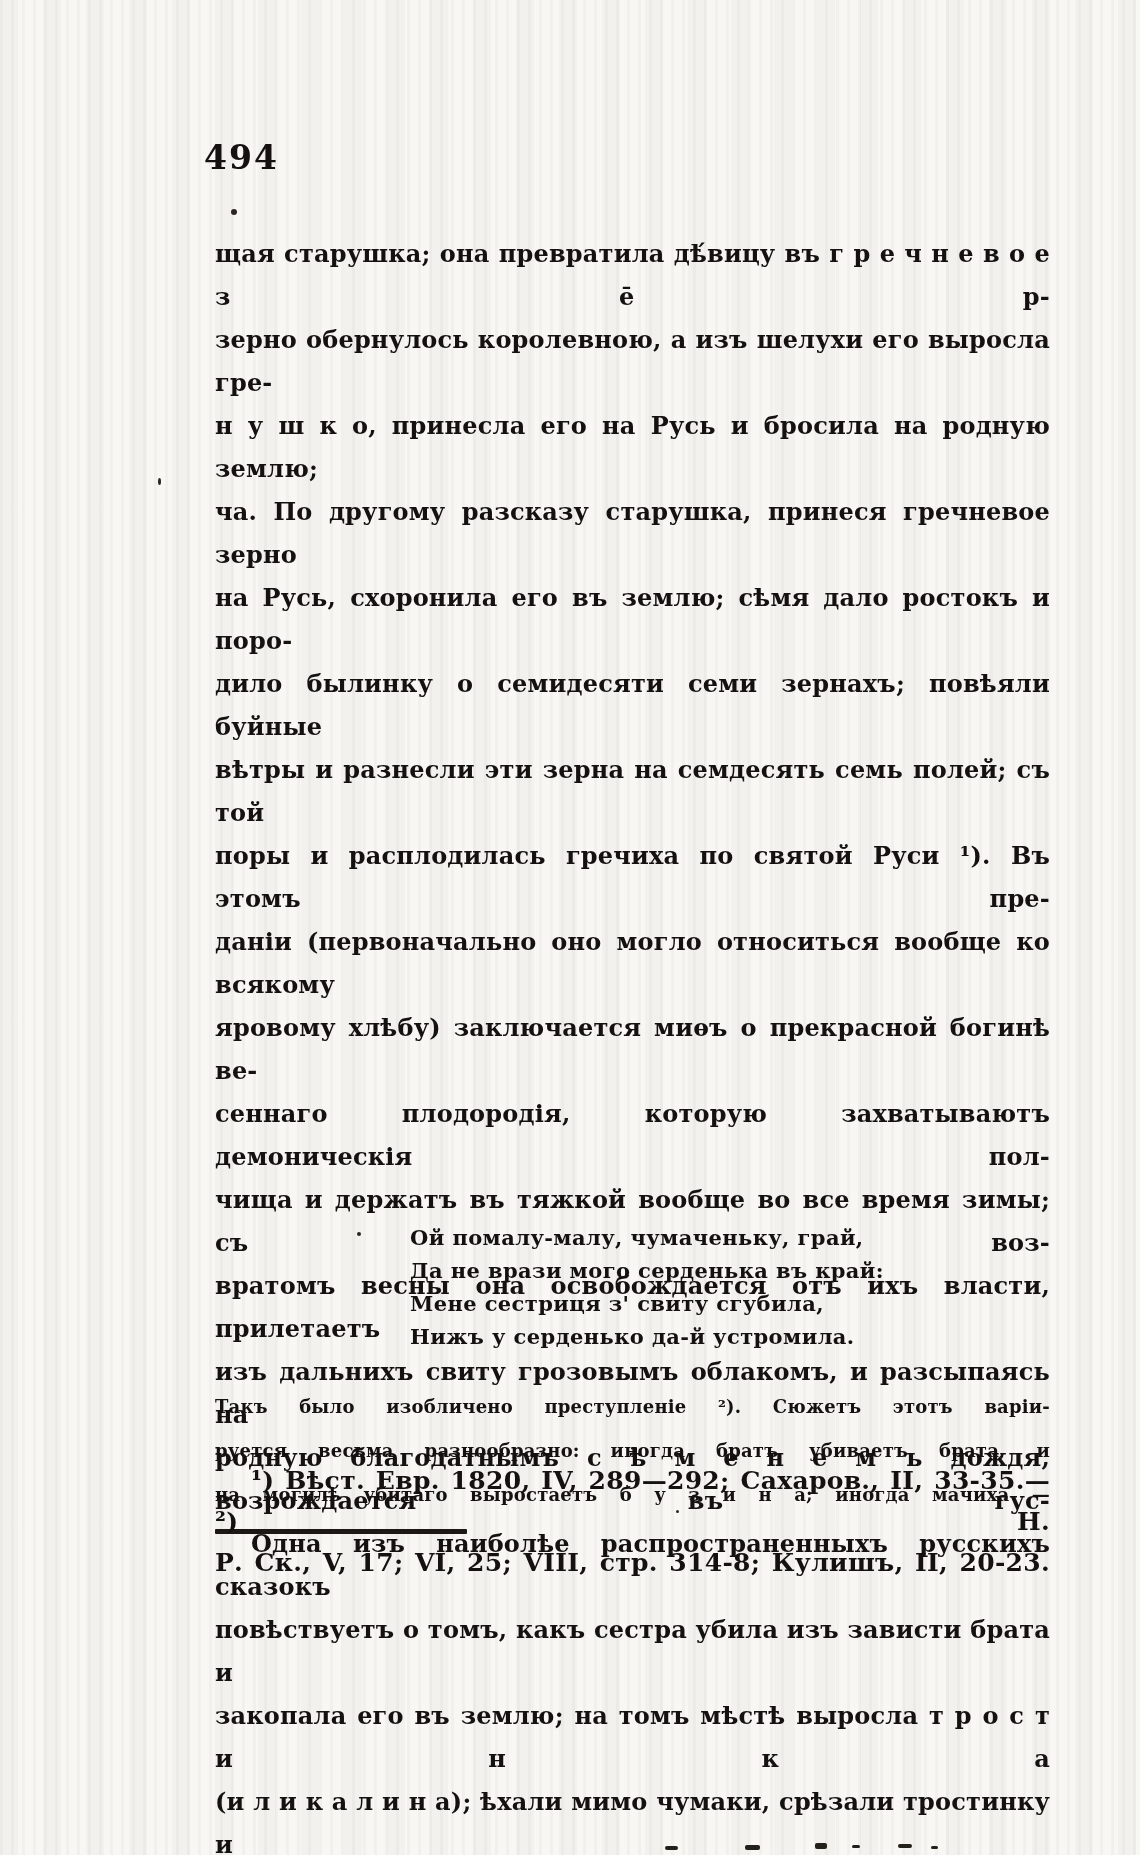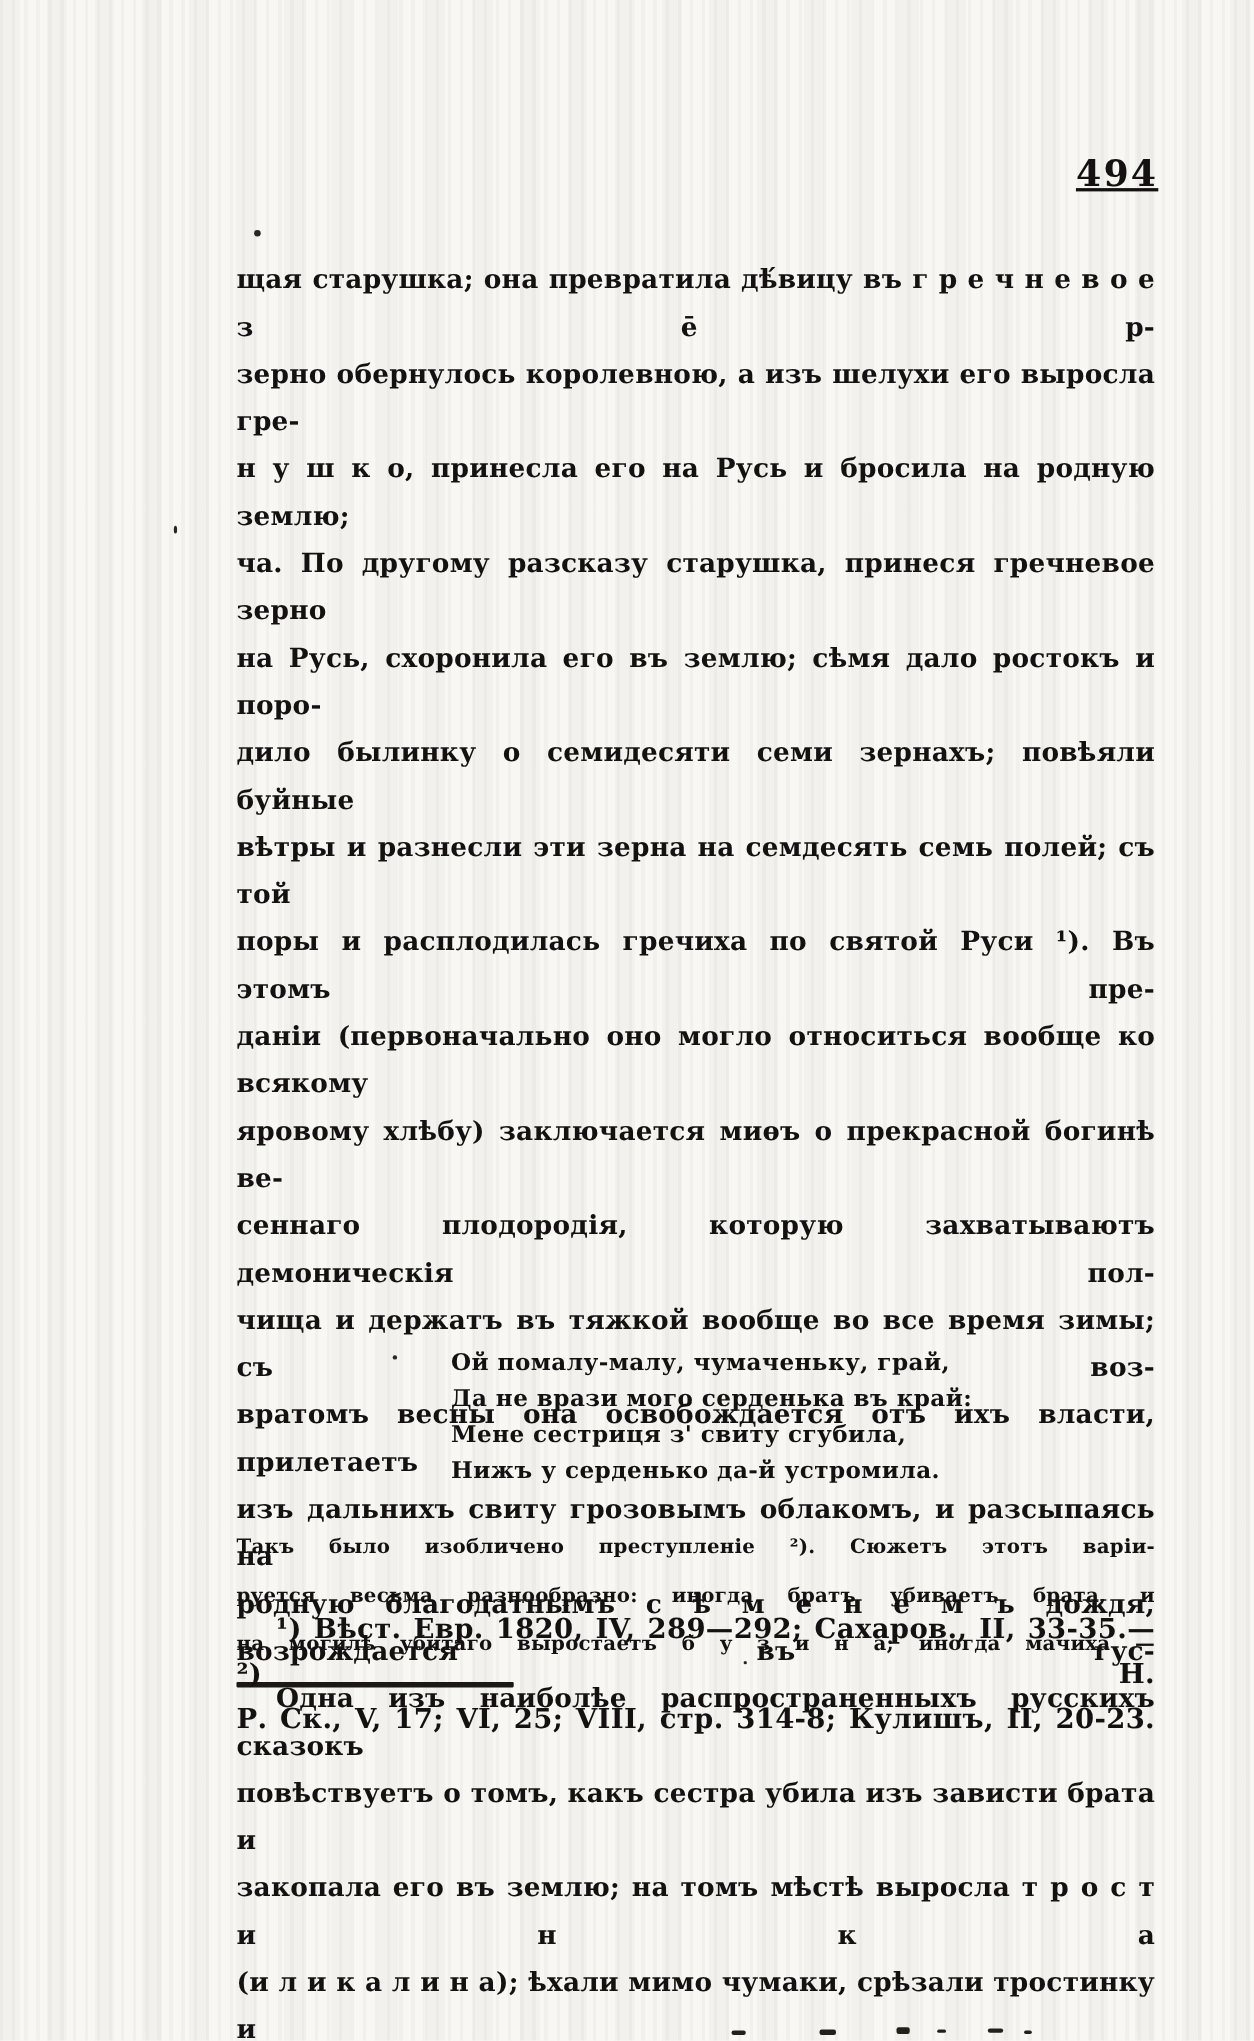--- a/index.html
+++ b/index.html
@@ -13,25 +13,24 @@
         rgba(255,255,255,0) 3px, rgba(255,255,255,0) 11px),
       repeating-linear-gradient(90deg,
         rgba(170,170,165,0.08) 0px, rgba(170,170,165,0.08) 18px,
         rgba(255,255,255,0) 18px, rgba(255,255,255,0) 43px),
       #f8f7f4;
     font-family: "DejaVu Serif", "Liberation Serif", serif;
     color: #141110;
   }
   .abs { position: absolute; }
   .page-number {
-    left: 218px; top: 138px; width: 835px;
-    text-align: right;
+    left: 204px; top: 138px; width: 835px;
+    text-align: left;
     font-size: 33px; font-weight: 700;
     letter-spacing: 2px;
-    text-decoration: underline;
   }
   .body-text {
     left: 215px; top: 232px; width: 835px;
     font-size: 24px; font-weight: 700;
     line-height: 43px;
     letter-spacing: 0.2px;
   }
   .closing-text {
     left: 215px; top: 1385px; width: 835px;
     font-size: 18px; font-weight: 700;

